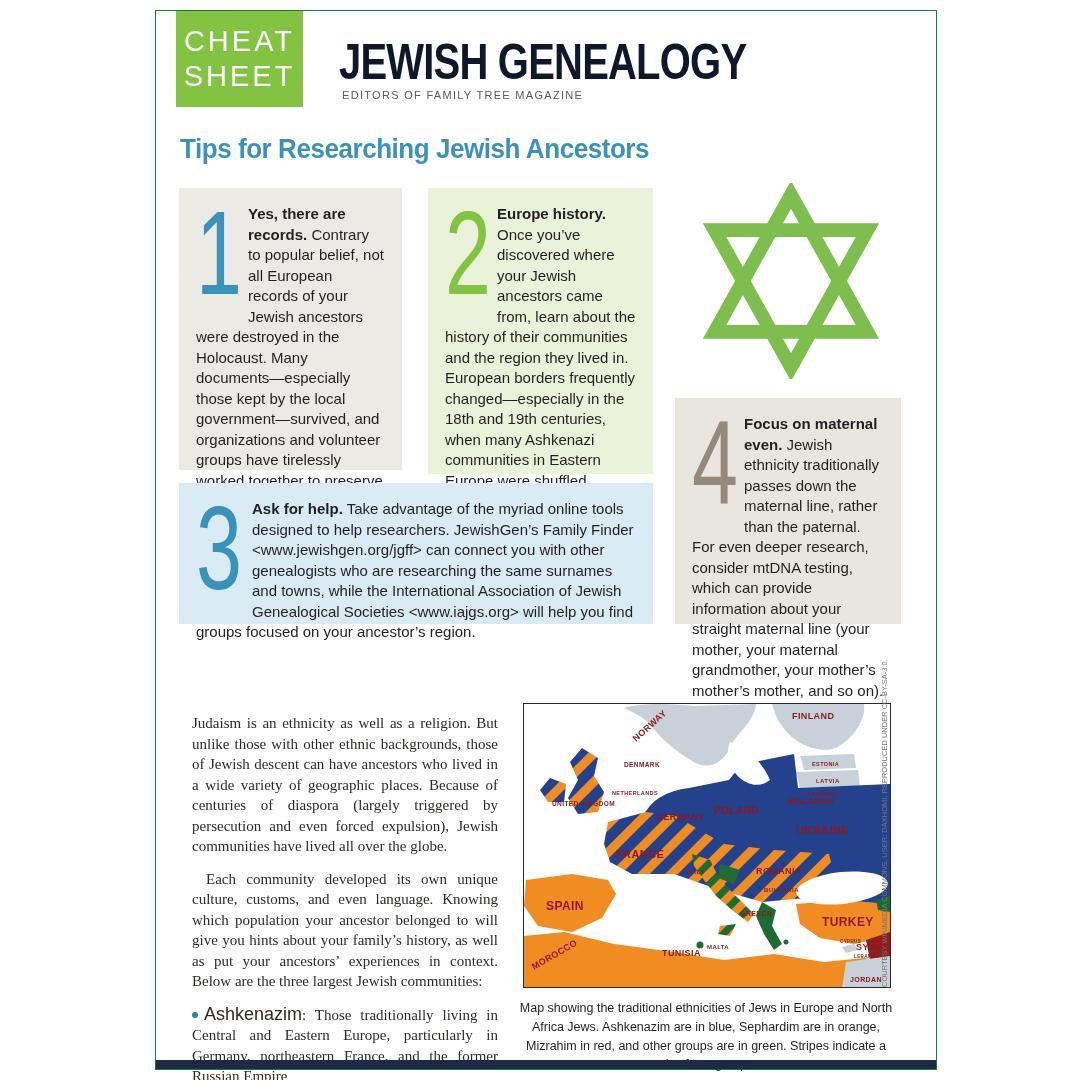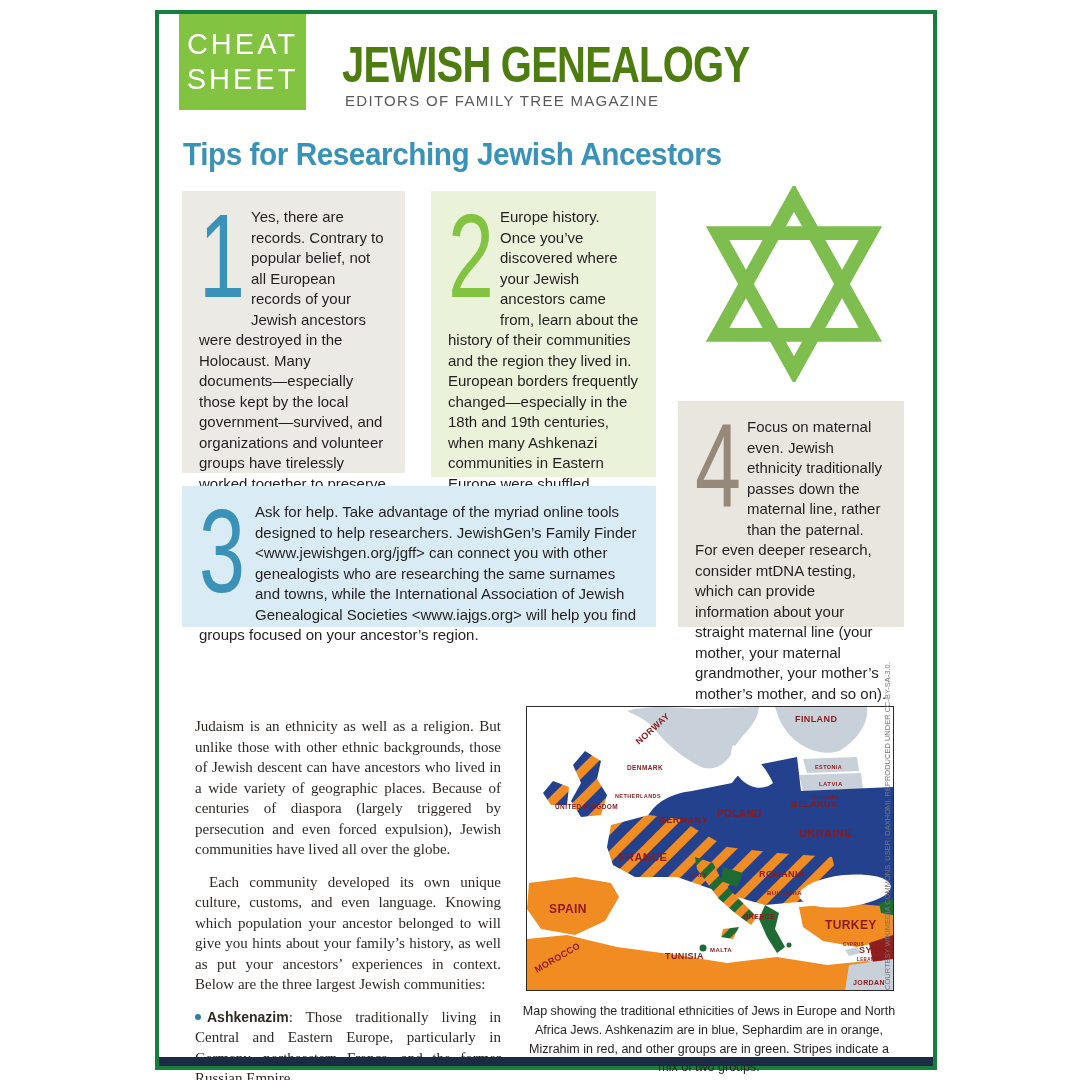--- a/index.html
+++ b/index.html
@@ -1,57 +1,57 @@
 <!DOCTYPE html>
 <html><head>
 <meta charset="utf-8">
 <style>
   html,body{margin:0;padding:0;background:#ffffff;}
   body{width:1080px;height:1080px;position:relative;font-family:"Liberation Sans",sans-serif;color:#231f20;overflow:hidden;}
 
-  .sheet{position:absolute;left:155px;top:10px;width:782px;height:1060px;background:#fff;border:4px solid #15803d;box-sizing:border-box;}
+  .sheet{position:absolute;left:155px;top:10px;width:782px;height:1060px;background:#fff;border:1px solid #15803d;box-sizing:border-box;}
 
   
   .badge{position:absolute;left:20px;top:0;width:127px;height:96px;background:#82c341;color:#fff;
          display:flex;flex-direction:column;justify-content:center;align-items:center;}
   .badge div{font-size:29px;letter-spacing:3px;line-height:1.22;font-weight:normal;}
-  .masthead-title{position:absolute;left:183px;top:22px;font-weight:bold;font-size:50px;color:#4d7c0f;white-space:nowrap;}
+  .masthead-title{position:absolute;left:183px;top:22px;font-weight:bold;font-size:50px;color:#0f172a;white-space:nowrap;}
   .masthead-title span{display:inline-block;transform:scaleX(0.8);transform-origin:0 50%;letter-spacing:-1px;}
-  .byline{position:absolute;left:186px;top:78px;font-size:15px;letter-spacing:1.3px;color:#58595b;}
+  .byline{position:absolute;left:186px;top:78px;font-size:11px;letter-spacing:1.3px;color:#58595b;}
 
   
-  .section-heading{position:absolute;font-size:32px;font-weight:bold;color:#3a92b8;white-space:nowrap;}
+  .section-heading{position:absolute;font-size:28px;font-weight:bold;color:#3a92b8;white-space:nowrap;}
   .section-heading span{display:inline-block;transform:scaleX(0.93);transform-origin:0 50%;letter-spacing:-0.5px;}
   #heading-tips{left:24px;top:122px;}
   #heading-judaism{left:24px;top:636px;}
 
   
   .tip{position:absolute;box-sizing:border-box;padding:16px 17px 0 17px;font-size:15px;line-height:20.5px;color:#231f20;}
-  .tip b{font-weight:normal;}
+  .tip b{font-weight:bold;}
   #tip1{left:23px;top:177px;width:223px;height:282px;background:#eceae5;}
   #tip2{left:272px;top:177px;width:225px;height:286px;background:#eaf2d9;}
   #tip3{left:23px;top:472px;width:474px;height:141px;background:#d9ebf5;}
   #tip4{left:519px;top:387px;width:226px;height:226px;background:#e9e6e0;}
   .tip-num{float:left;width:52px;height:110px;overflow:visible;}
   .tip-num span{display:inline-block;font-size:118px;line-height:0.84;transform:scaleX(0.7);transform-origin:0 0;font-weight:normal;}
   #tip3 .tip-num{width:56px;height:104px;}
   .num-blue{color:#3a92b8;}
   .num-green{color:#82c341;}
   .num-taupe{color:#96897a;}
 
   
   .star{position:absolute;left:537px;top:172px;width:196px;height:196px;}
 
   
   .leftcol{position:absolute;left:24px;top:690px;width:330px;font-family:"Liberation Serif",serif;font-size:15px;line-height:20.5px;text-align:justify;color:#2e2a26;}
   .leftcol p{margin:12px;}
   .leftcol p.indent{text-indent:14px;}
   .bullet-row{margin:1px 0;}
   .bullet-dot{display:inline-block;width:6px;height:6px;border-radius:50%;background:#2d7fa8;margin-right:6px;vertical-align:2px;}
-  .term{font-family:"Liberation Sans",sans-serif;font-weight:bold;font-size:14px;}
+  .term{font-family:"Liberation Sans",sans-serif;font-weight:normal;font-size:18px;}
 
   .map-wrap{position:absolute;left:367px;top:692px;width:366px;}
   .map-frame{border:1px solid #2a2a2a;display:block;background:#fff;}
   .map-credit{position:absolute;left:100%;bottom:0;transform-origin:0 100%;transform:rotate(-90deg);white-space:nowrap;
               font-size:7.5px;color:#777;padding-left:1px;}
   .map-caption{position:absolute;left:360px;top:988px;width:380px;font-size:12.5px;line-height:1.5;text-align:center;color:#231f20;}
 
   .footer-bar{position:absolute;left:0;bottom:0;width:100%;height:9px;background:#1d2a44;}
 
   svg text{font-family:"Liberation Sans",sans-serif;font-weight:bold;fill:#8b1a1a;letter-spacing:0.4px;}

